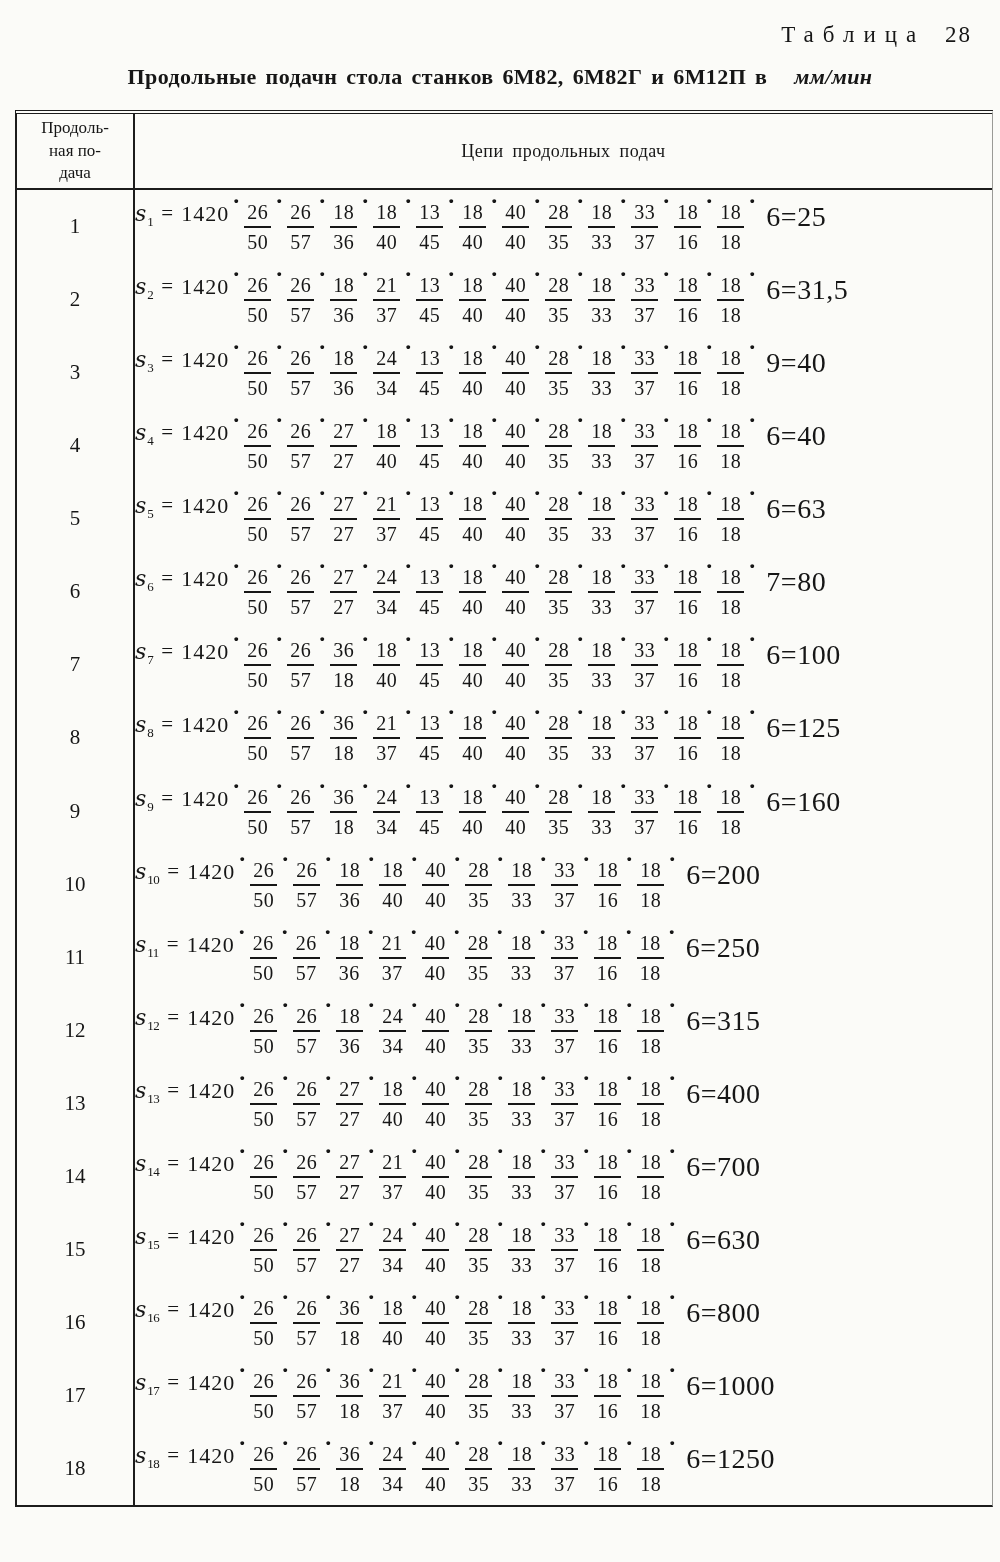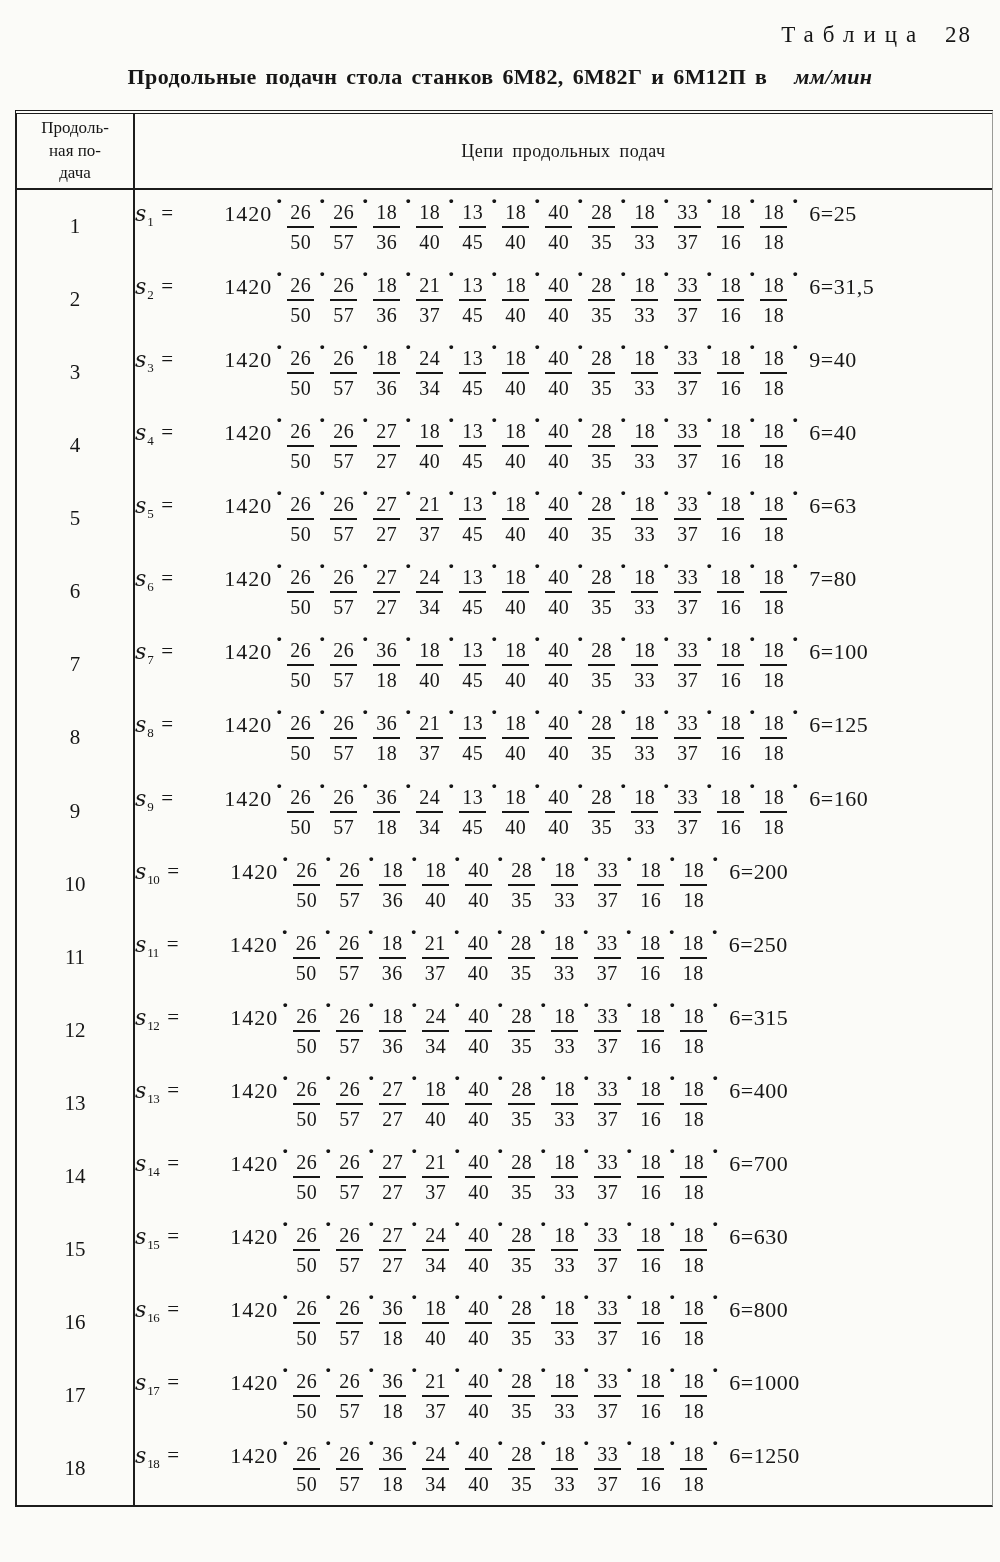--- a/index.html
+++ b/index.html
@@ -69,30 +69,30 @@
     box-sizing:border-box;
   }
   .cell-formula{
     flex:1;display:flex;align-items:flex-start;
     white-space:nowrap;
   }
   .svar{font-size:22px;}
   .svar .s{font-style:italic;font-family:"DejaVu Serif", serif;}
   .svar .idx{font-size:13px;vertical-align:-5px;margin-left:1px;letter-spacing:-.5px;}
   .eq{font-size:21px;margin:0 8px;}
-  .base{font-size:22px;letter-spacing:1px;margin-left:43px;}
+  .base{font-size:22px;letter-spacing:1px;}
   .mdot{font-size:24px;font-weight:bold;margin:0 3px;line-height:0;}
   .frac{
     display:inline-flex;flex-direction:column;align-items:center;
     font-size:20px;line-height:1;letter-spacing:.5px;
     margin:0 1px;
   }
   .frac .fn{padding:1px 3px 4px;border-bottom:2px solid #161616;}
   .frac .fd{padding-top:4px;}
-  .tail{font-size:22px;margin-left:7px;letter-spacing:.5px;}
+  .tail{font-size:28px;margin-left:7px;letter-spacing:.5px;}
 </style>
 </head>
 <body>
 
 <div class="page">
 
   <div class="table-caption">
     <span class="word">Таблица</span>
     <span class="numb">28</span>
   </div>

